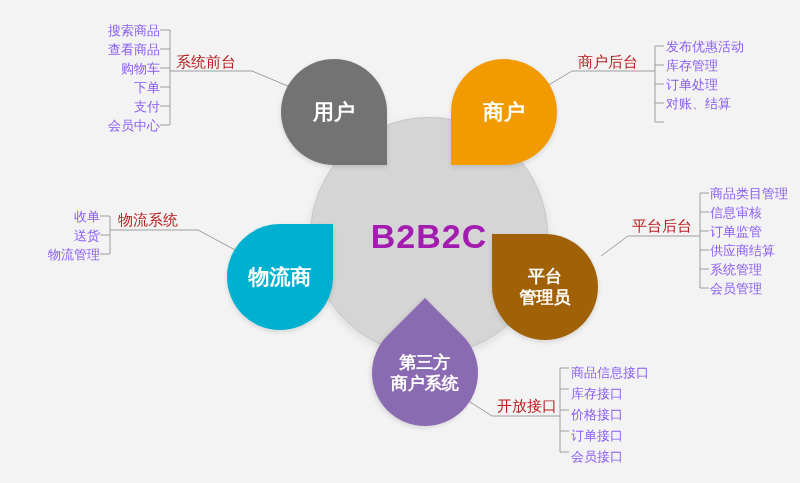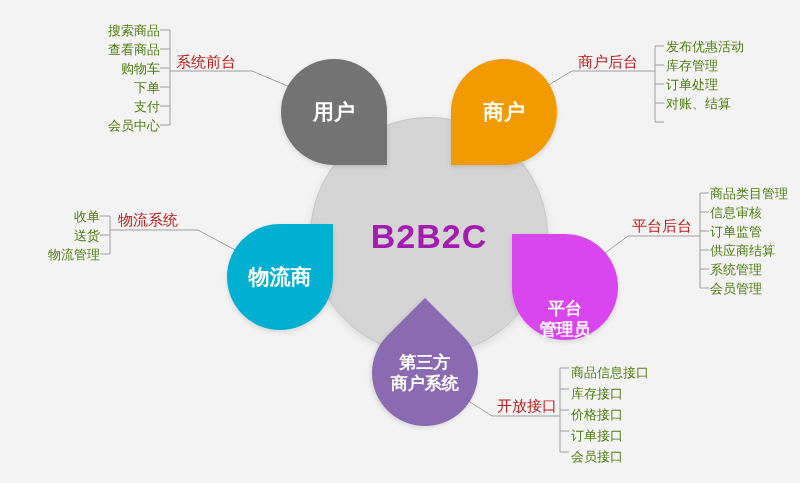--- a/index.html
+++ b/index.html
@@ -20,30 +20,30 @@
     display:flex;align-items:center;justify-content:center;
     color:#fff;font-weight:bold;text-align:center;
     box-shadow:0 2px 5px rgba(0,0,0,.12);
   }
   .petal .one{font-size:21px;}
   .petal .two{font-size:17px;line-height:1.25;}
   .petal .two span{display:block;}
   .petal-user{left:281px;top:59px;background:#737373;border-radius:50% 50% 0 50%;}
   .petal-merchant{left:451px;top:59px;background:#f29b00;border-radius:50% 50% 50% 0;}
   .petal-logistics{left:227px;top:224px;background:#00b0d0;border-radius:50% 0 50% 50%;}
-  .petal-admin{left:512px;top:234px;background:#d946ef;border-radius:0 50% 50% 50%;align-items:flex-end;}
+  .petal-admin{left:492px;top:234px;background:#a16207;border-radius:0 50% 50% 50%;}
   .petal-third{left:372px;top:320px;background:#8a6bb2;border-radius:0 50% 50% 50%;transform:rotate(45deg);}
   .petal-third .unrot{transform:rotate(-45deg);width:100%;display:flex;align-items:center;justify-content:center;}
   .group-label{position:absolute;z-index:4;font-size:15px;color:#b91c1c;white-space:nowrap;}
   .g1l{left:176px;top:53px;}
   .g2l{left:578px;top:53px;}
   .g3l{left:118px;top:211px;}
   .g4l{left:632px;top:217px;}
   .g5l{left:497px;top:397px;}
-  .items{position:absolute;z-index:4;display:flex;flex-direction:column;font-size:13px;color:#4d7c0f;white-space:nowrap;}
+  .items{position:absolute;z-index:4;display:flex;flex-direction:column;font-size:13px;color:#8b5cf6;white-space:nowrap;}
   .items .item{height:19px;line-height:19px;}
   .g1{left:40px;top:21px;width:120px;text-align:right;}
   .g2{left:666px;top:37px;width:130px;text-align:left;}
   .g3{left:20px;top:207px;width:80px;text-align:right;}
   .g4{left:710px;top:184px;width:130px;text-align:left;}
   .g5{left:571px;top:362px;width:130px;text-align:left;}
   .g5 .item{height:21px;line-height:21px;}
 </style>
 </head>
 <body>

